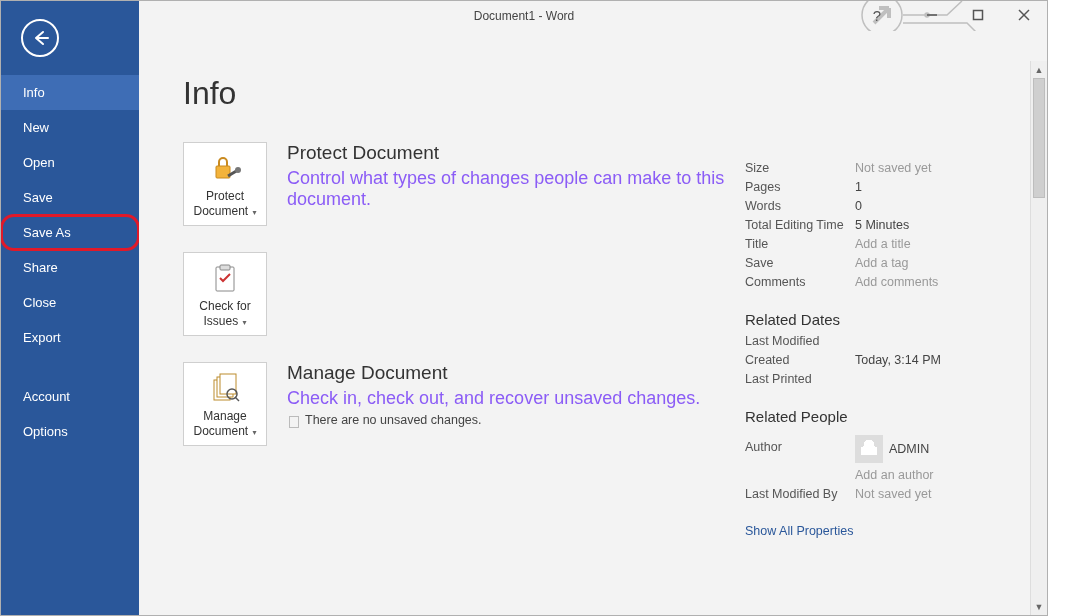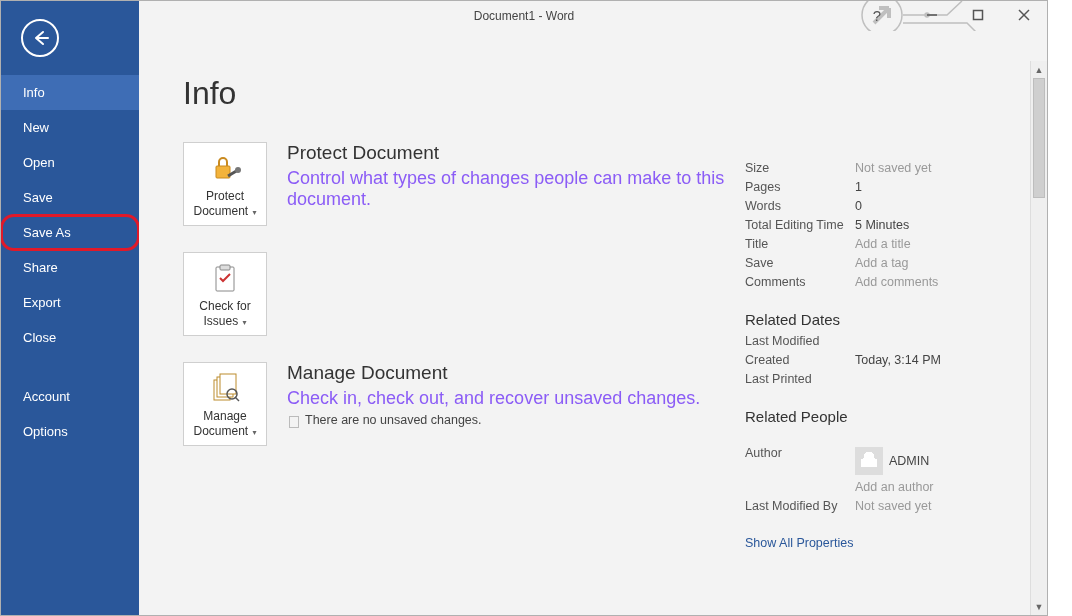--- a/index.html
+++ b/index.html
@@ -71,21 +71,21 @@
   .props {
     position: absolute; right: 22px; top: 130px; width: 280px;
   }
   .props h4 { font-size: 15px; font-weight: 400; color: #333; margin-bottom: 8px; }
   .props h4.section { margin-top: 22px; margin-bottom: 6px; font-size: 15px; color: #333;}
   .props h4 .drop { font-size: 8px; color: #666; margin-left: 2px;}
   .prow { display: flex; font-size: 12.5px; margin-bottom: 5px; }
   .prow .k { width: 110px; color: #555; }
   .prow .v { color: #444; }
   .prow .v.grey { color: #999; }
-  .author-row { display: flex; align-items: center; margin-top: 16px;}
+  .author-row { display: flex; align-items: center; margin-top: 4px;}
   .author-row .avatar {
     width: 28px; height: 28px; background: #ddd; display: inline-block; margin-right: 6px;
     position: relative;
   }
   .author-row .avatar::after{
     content:""; position:absolute; left:6px; top:4px; width:16px; height:16px;
     background: radial-gradient(circle at 50% 35%, #fff 0 5px, transparent 5px),
                 radial-gradient(circle at 50% 110%, #fff 0 12px, transparent 12px);
   }
   .link { color: #2a579a; font-size: 12.5px; cursor: pointer; margin-top: 18px; display: inline-block;}
@@ -145,22 +145,22 @@
         <path d="M13 4 L6 10 L13 16 M6 10 H18" stroke="#fff" stroke-width="2" fill="none" stroke-linecap="round" stroke-linejoin="round"></path>
       </svg>
     </div>
     <div class="menu">
       <div class="menu-item selected"><span>Info</span></div>
       <div class="menu-item"><span>New</span></div>
       <div class="menu-item"><span>Open</span></div>
       <div class="menu-item"><span>Save</span></div>
       <div class="menu-item highlighted"><span>Save As</span></div>
       <div class="menu-item"><span>Share</span></div>
+      <div class="menu-item"><span>Close</span></div>
       <div class="menu-item"><span>Export</span></div>
-      <div class="menu-item"><span>Close</span></div>
       <div class="menu-sep"></div>
       <div class="menu-item"><span>Account</span></div>
       <div class="menu-item"><span>Options</span></div>
     </div>
   </div>
 
   <div class="main">
     <div class="main-inner">
       <div class="page-title">Info</div>
 

